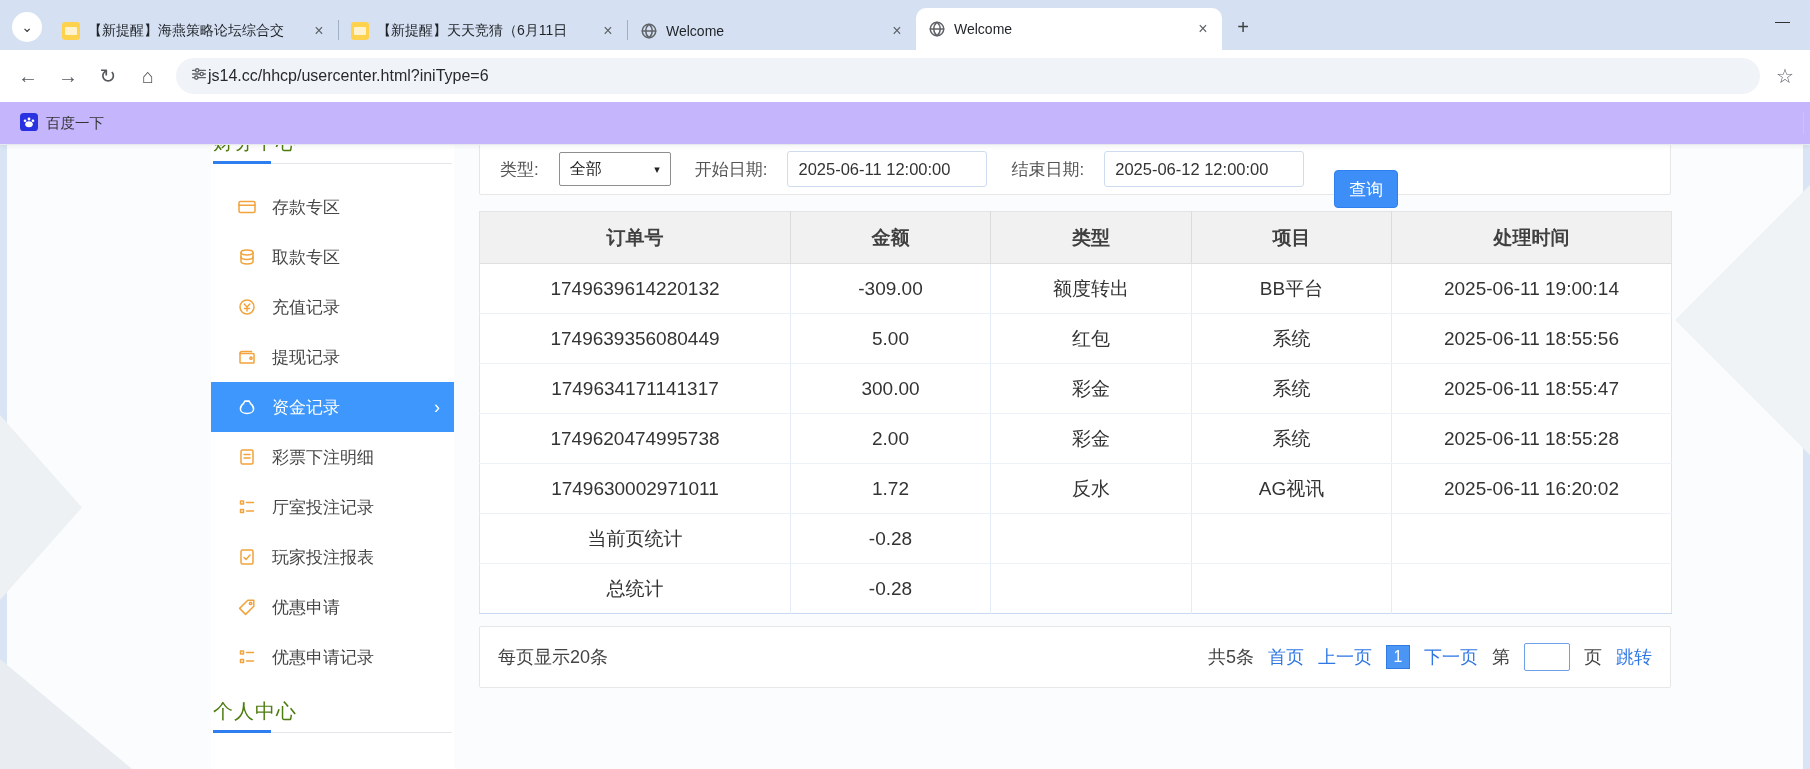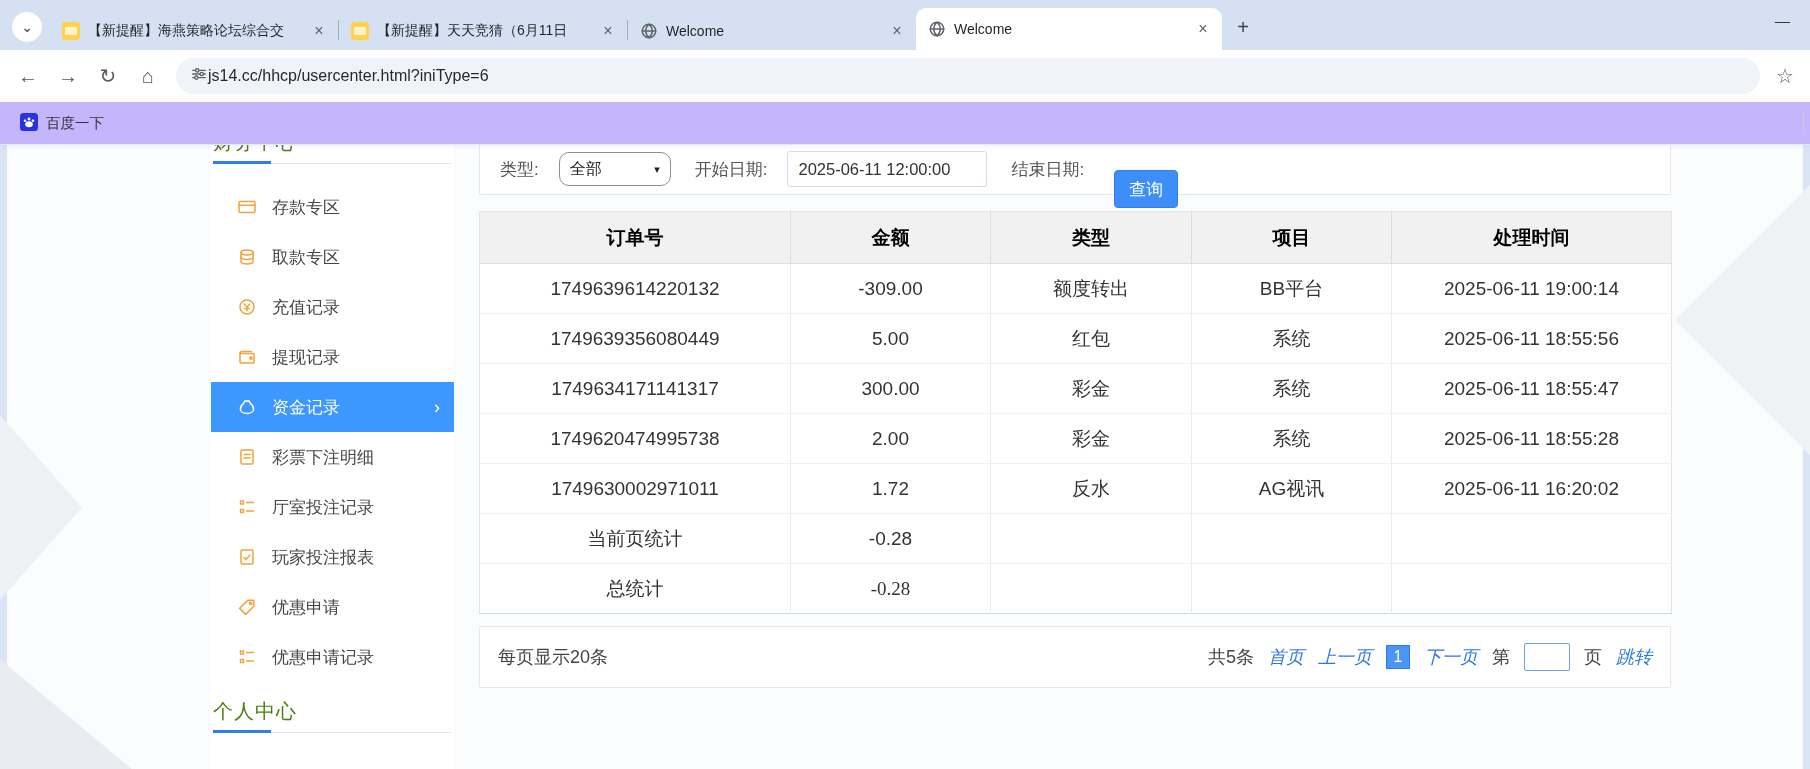--- a/index.html
+++ b/index.html
@@ -52,36 +52,36 @@
   .mi-ic { width:20px; height:20px; color:#f2a33c; flex:0 0 20px; }
   .mi-ic svg { width:20px; height:20px; fill:none; stroke:currentColor; stroke-width:1.5; stroke-linecap:round; stroke-linejoin:round; }
   .mi.active { background:#3e97fd; color:#fff; }
   .mi.active .mi-ic { color:#fff; }
   .mi .mi-arrow { margin-left:auto; color:#fff; font-size:18px; }
 
   
   .main { position:absolute; left:479px; top:0; width:1192px; z-index:1; }
   .filterbox { margin-top:-14px; height:64px; background:#fff; border:1px solid #e7e7e7; border-radius:2px; display:flex; align-items:center; padding:12px 16px 0 16px; gap:20px; }
   .f-label { font-size:17px; color:#555; margin-left:4px; }
-  .fake-select { width:112px; height:34px; background:#fff; border:1px solid #8f8f8f; border-radius:10px; display:flex; align-items:center; justify-content:space-between; padding:0 10px; font-size:16px; color:#222; cursor:pointer; }
+  .fake-select { width:112px; height:34px; background:#fff; border:1px solid #8f8f8f; border-radius:2px; display:flex; align-items:center; justify-content:space-between; padding:0 10px; font-size:16px; color:#222; cursor:pointer; }
   .fake-select .caret { font-size:11px; color:#222; }
   .date-input { width:200px; height:36px; border:1px solid #cfdcf0; border-radius:3px; padding:0 10px; font-size:16.5px; color:#333; font-family:"Liberation Sans","DejaVu Sans",sans-serif; }
   .btn-query { margin-left:10px; width:64px; height:38px; background:#3e8ef7; border:1px solid #2f80ef; border-radius:4px; color:#fff; font-size:17px; cursor:pointer; font-family:"Liberation Sans","DejaVu Sans",sans-serif;margin-top:40px; }
 
   .datatable { margin-top:16px; width:100%; border-collapse:collapse; table-layout:fixed; background:#fff; border:1px solid #e4e4e4; border-bottom:1px solid #c9d9f2; }
-  .datatable th { background:#f1f1f1; height:52px; font-size:19px; font-weight:bold; color:#000000; border-right:1px solid #dcdcdc; border-bottom:1px solid #e0e0e0; text-align:center; }
+  .datatable th { background:#f1f1f1; height:52px; font-size:19px; font-weight:bold; color:#404040; border-right:1px solid #dcdcdc; border-bottom:1px solid #e0e0e0; text-align:center; }
   .datatable th:last-child { border-right:none; }
   .datatable td { height:50px; font-size:19px; color:#333; text-align:center; border-right:1px solid #e4ecf8; border-bottom:1px solid #edf2f9; white-space:nowrap; overflow:hidden; }
   .datatable td:last-child { border-right:none; }
-  .datatable tr:last-child td { border-bottom:none;font-family:Liberation Serif, serif; }
+  .datatable tr:last-child td { border-bottom:none; }
 
   .pagebar { margin-top:12px; height:62px; background:#fff; border:1px solid #e7e7e7; border-radius:2px; display:flex; align-items:center; justify-content:space-between; padding:8px 18px; }
   .pb-left { font-size:18px; color:#444; }
   .pb-right { display:flex; align-items:center; gap:14px; font-size:18px; color:#444; }
-  .pb-link { color:#2e77e5; cursor:pointer;font-style:italic; }
+  .pb-link { color:#2e77e5; cursor:pointer; }
   .pb-cur { min-width:24px; height:24px; background:#4b96f5; border:1px solid #2f7de0; color:#fff; font-size:16px; display:flex; align-items:center; justify-content:center; }
   .pb-jump-input { width:46px; height:28px; border:1px solid #6f9fe8; border-radius:2px; font-size:16px; text-align:center; font-family:"Liberation Sans","DejaVu Sans",sans-serif; }
 
   .ic-svg { fill:none; stroke:currentColor; stroke-width:1.6; stroke-linecap:round; stroke-linejoin:round; }
 </style>
 </head>
 <body>
 
 <div class="tabstrip">
   <div class="tab-search-btn">
@@ -276,20 +276,21 @@
 
     <div class="filterbox">
       <span class="f-label">类型:</span>
       <div class="fake-select">
         <span>全部</span>
         <span class="caret">▾</span>
       </div>
       <span class="f-label">开始日期:</span>
       <input class="date-input" value="2025-06-11 12:00:00" style="">
       <span class="f-label">结束日期:</span>
+      <input class="date-input" value="2025-06-12 12:00:00" style="">
       <button class="btn-query">查询</button>
     </div>
 
     <table class="datatable">
       <colgroup>
         <col style="width:311px">
           <col style="width:200px">
           <col style="width:201px">
           <col style="width:200px">
           <col style="width:280px">

